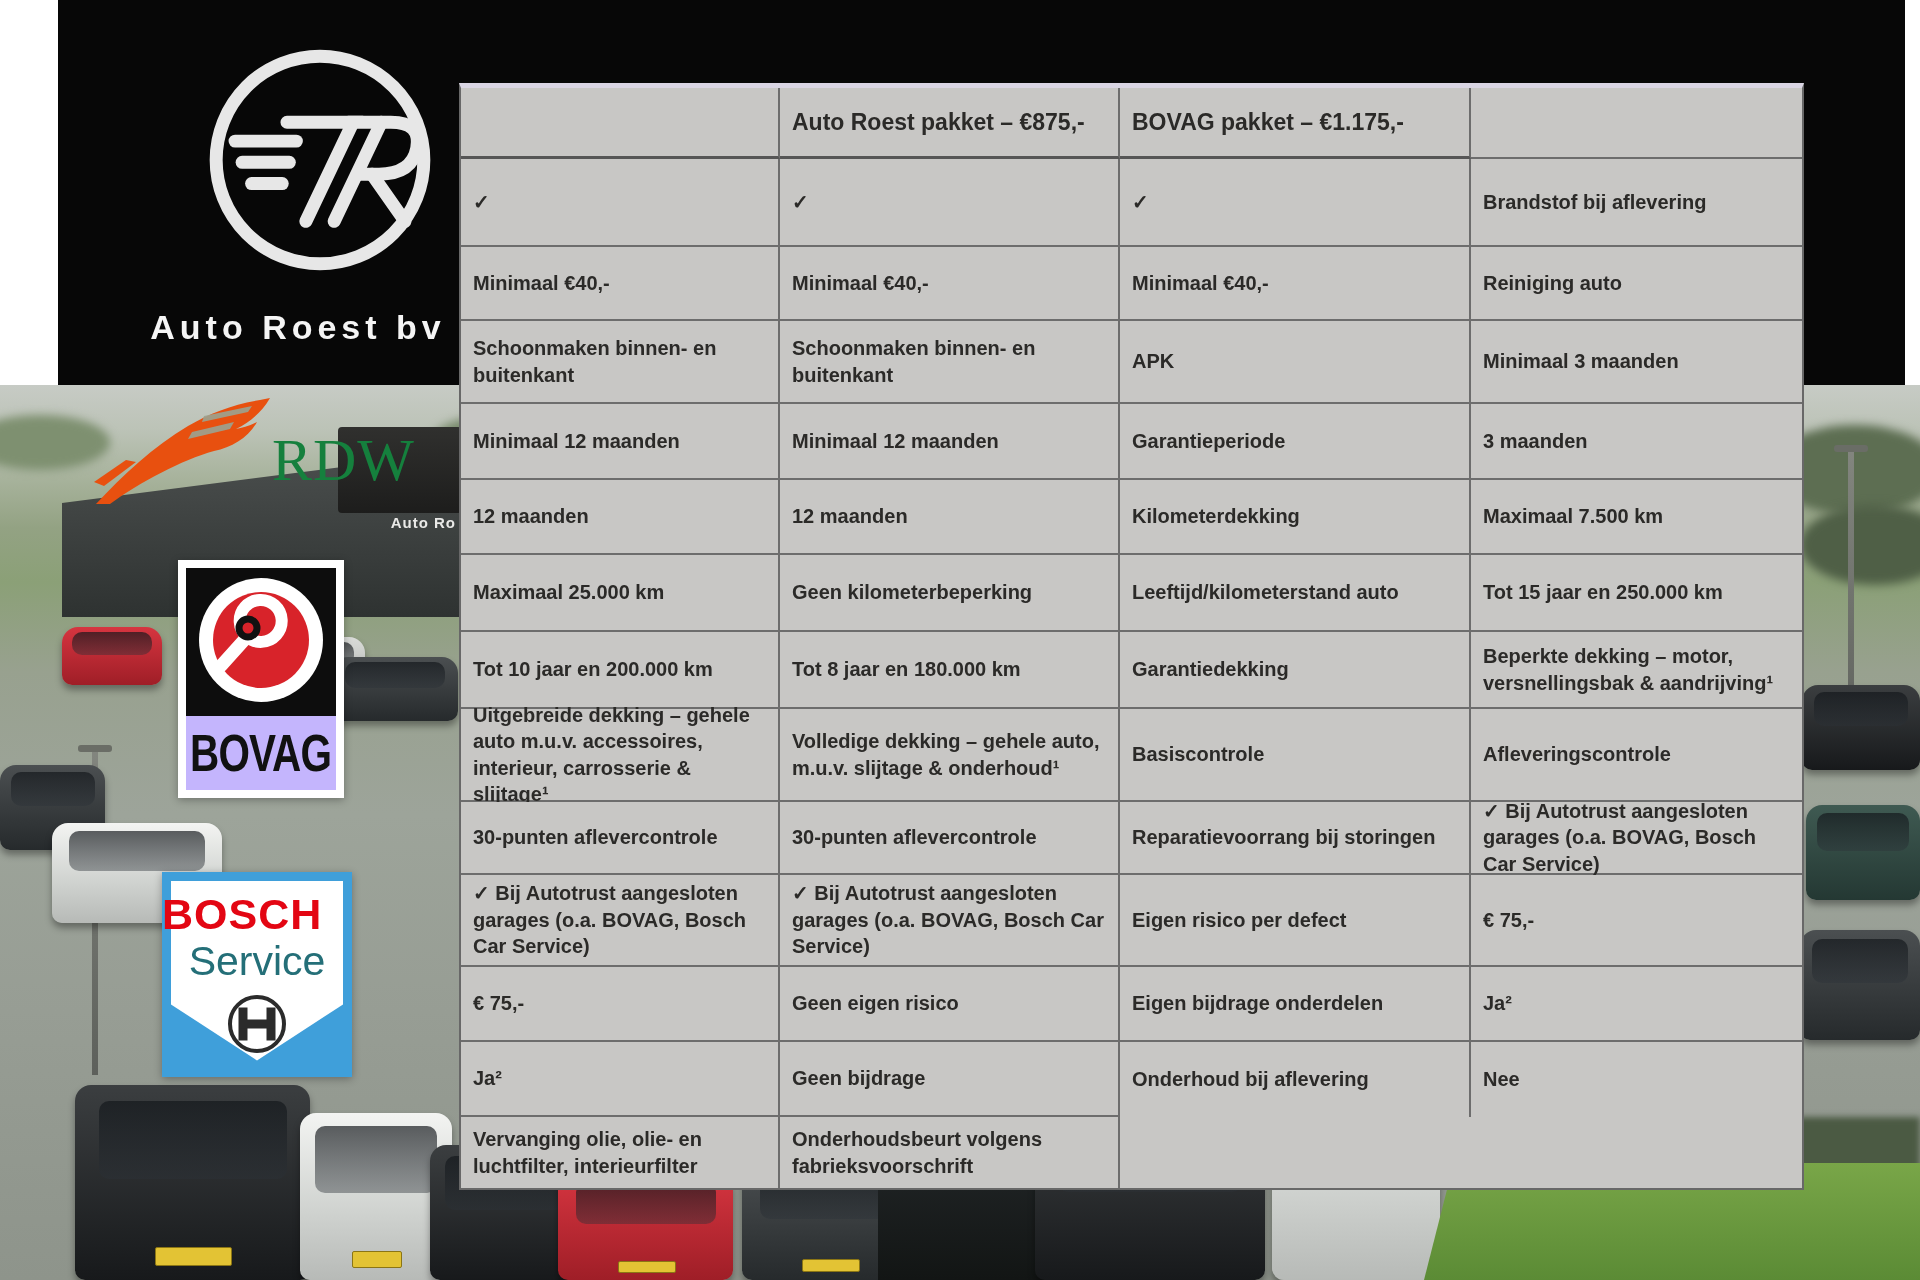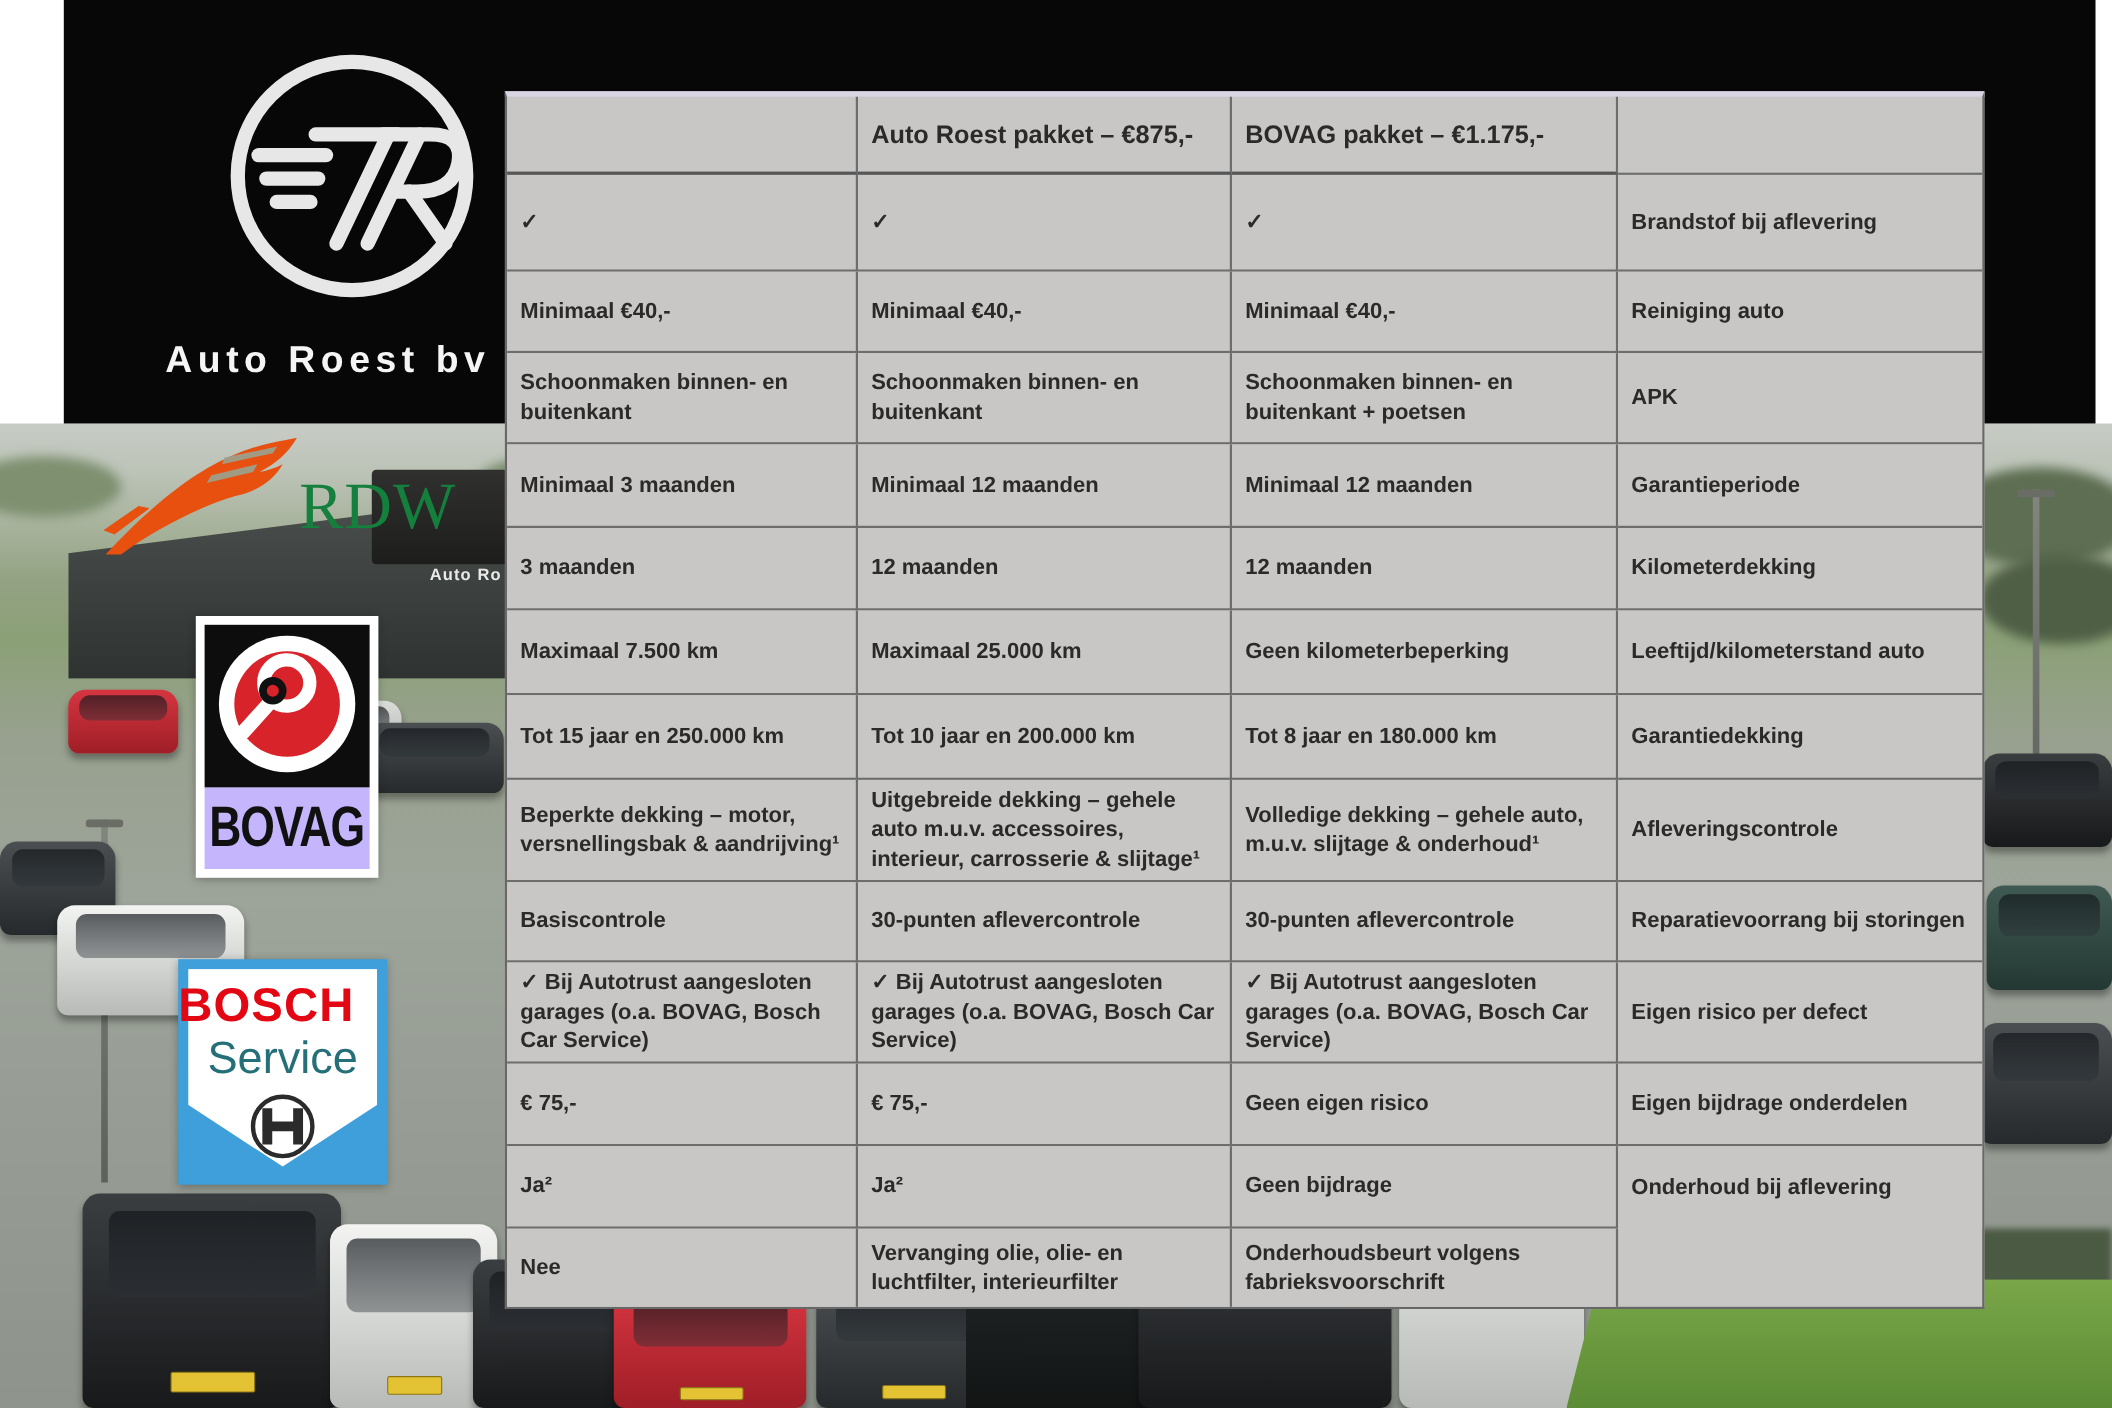--- a/index.html
+++ b/index.html
@@ -184,43 +184,42 @@
       <div class="cell">✓</div>
       <div class="cell">✓</div>
       <div class="cell">✓</div>
       <div class="cell">Brandstof bij aflevering</div>
       <div class="cell">Minimaal €40,-</div>
       <div class="cell">Minimaal €40,-</div>
       <div class="cell">Minimaal €40,-</div>
       <div class="cell">Reiniging auto</div>
       <div class="cell">Schoonmaken binnen- en buitenkant</div>
       <div class="cell">Schoonmaken binnen- en buitenkant</div>
-      <div class="cell">Schoonmaken binnen- en buitenkant + poetsen</div>
       <div class="cell">APK</div>
       <div class="cell">Minimaal 3 maanden</div>
       <div class="cell">Minimaal 12 maanden</div>
       <div class="cell">Minimaal 12 maanden</div>
       <div class="cell">Garantieperiode</div>
       <div class="cell">3 maanden</div>
       <div class="cell">12 maanden</div>
       <div class="cell">12 maanden</div>
       <div class="cell">Kilometerdekking</div>
       <div class="cell">Maximaal 7.500 km</div>
       <div class="cell">Maximaal 25.000 km</div>
       <div class="cell">Geen kilometerbeperking</div>
       <div class="cell">Leeftijd/kilometerstand auto</div>
       <div class="cell">Tot 15 jaar en 250.000 km</div>
       <div class="cell">Tot 10 jaar en 200.000 km</div>
       <div class="cell">Tot 8 jaar en 180.000 km</div>
       <div class="cell">Garantiedekking</div>
       <div class="cell">Beperkte dekking – motor, versnellingsbak &amp; aandrijving¹</div>
       <div class="cell">Uitgebreide dekking – gehele auto m.u.v. accessoires, interieur, carrosserie &amp; slijtage¹</div>
       <div class="cell">Volledige dekking – gehele auto, m.u.v. slijtage &amp; onderhoud¹</div>
+      <div class="cell">Basiscontrole</div>
       <div class="cell">Afleveringscontrole</div>
-      <div class="cell">Basiscontrole</div>
       <div class="cell">30-punten aflevercontrole</div>
       <div class="cell">30-punten aflevercontrole</div>
       <div class="cell">Reparatievoorrang bij storingen</div>
       <div class="cell">✓ Bij Autotrust aangesloten garages (o.a. BOVAG, Bosch Car Service)</div>
       <div class="cell">✓ Bij Autotrust aangesloten garages (o.a. BOVAG, Bosch Car Service)</div>
       <div class="cell">✓ Bij Autotrust aangesloten garages (o.a. BOVAG, Bosch Car Service)</div>
       <div class="cell">Eigen risico per defect</div>
       <div class="cell">€ 75,-</div>
       <div class="cell">€ 75,-</div>
       <div class="cell">Geen eigen risico</div>

